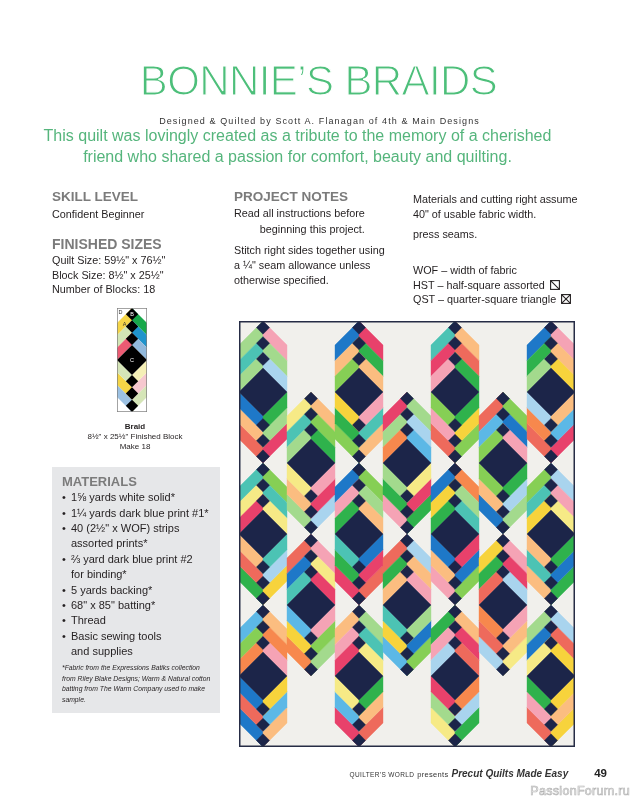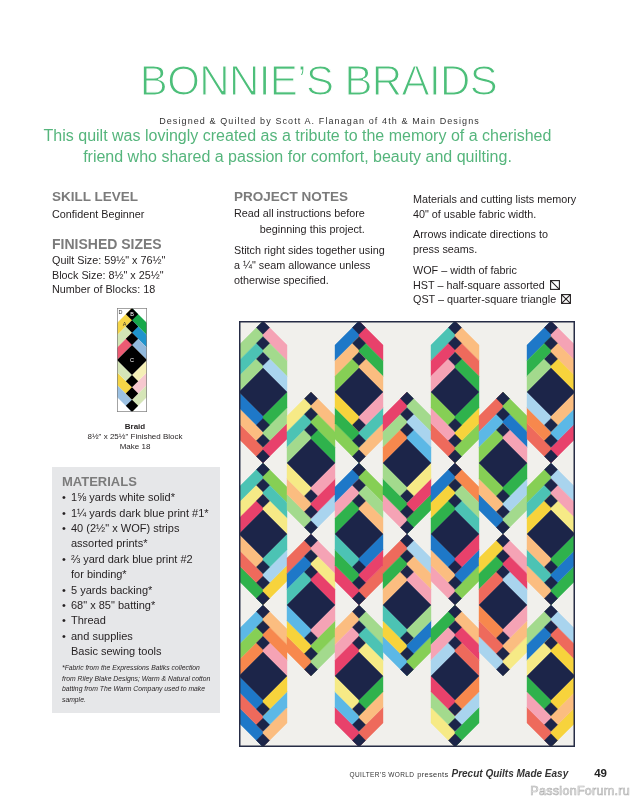--- a/index.html
+++ b/index.html
@@ -86,25 +86,24 @@
     <div>Read all instructions before</div>
     <div>beginning this project.</div>
   </div>
   <div class="abs txt l153" style="left:234px;top:242.6px;">
     <div>Stitch right sides together using</div>
     <div>a ¼" seam allowance unless</div>
     <div>otherwise specified.</div>
   </div>
 
   <div class="abs txt l153" style="left:413px;top:191.6px;">
-    <div>Materials and cutting lists memory</div>
+    <div>Materials and cutting right assume</div>
     <div>40" of usable fabric width.</div>
   </div>
   <div class="abs txt l153" style="left:413px;top:226.6px;">
-    <div>Arrows indicate directions to</div>
     <div>press seams.</div>
   </div>
   <div class="abs txt l146" style="left:413px;top:263px;">
     <div>
       <span>WOF – width of fabric</span>
     </div>
     <div>
       <span>HST – half-square assorted</span>
       <svg class="icon-sq" width="10" height="10" viewBox="0 0 10 10">
         <rect x="0.6" y="0.6" width="8.8" height="8.8" fill="none" stroke="#231f20" stroke-width="1.1"></rect>
@@ -182,22 +181,22 @@
     <div class="mat-item">
       <span class="bullet">•</span>
       <div>68" x 85" batting*</div>
     </div>
     <div class="mat-item">
       <span class="bullet">•</span>
       <div>Thread</div>
     </div>
     <div class="mat-item">
       <span class="bullet">•</span>
+      <div>Basic sewing tools</div>
       <div>and supplies</div>
-      <div>Basic sewing tools</div>
     </div>
   </div>
   <div class="abs mat-foot">
     <div>*Fabric from the Expressions Batiks collection</div>
     <div>from Riley Blake Designs; Warm &amp; Natural cotton</div>
     <div>batting from The Warm Company used to make</div>
     <div>sample.</div>
   </div>
 
   <svg class="abs quilt" id="quilt-svg" width="336" height="426" viewBox="0 0 336 426">

